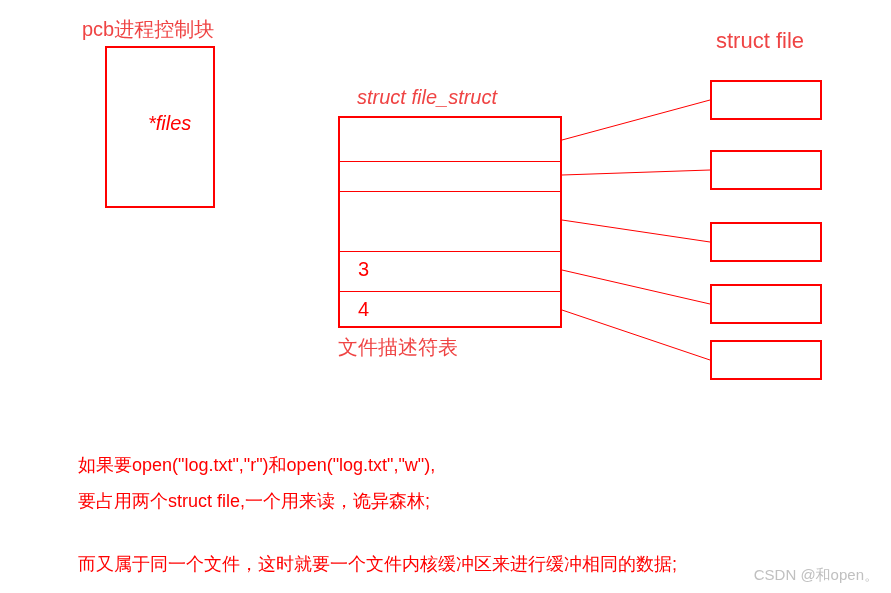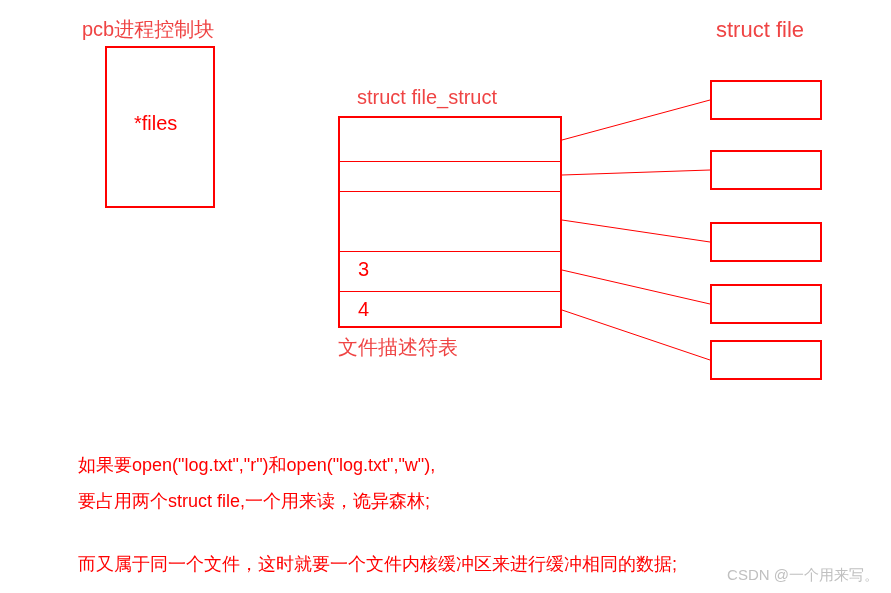--- a/index.html
+++ b/index.html
@@ -78,55 +78,55 @@
       color: #c0c0c0;
       font-size: 15px;
       font-family: Arial, "Microsoft YaHei", sans-serif;
     }
   </style>
 </head>
 <body>
 
 <div class="label" style="left:82px; top:16px; font-size:20px;">pcb进程控制块</div>
 <div class="box" style="left:105px; top:46px; width:110px; height:162px;"></div>
-<div class="inner-text" style="left:134px; top:112px; font-size:20px;">*files</div>
+<div class="inner-text" style="left:148px; top:112px; font-size:20px;font-style:italic;">*files</div>
 
-<div class="label" style="left:357px; top:86px; font-size:20px;">struct file_struct</div>
+<div class="label" style="left:357px; top:86px; font-size:20px;font-style:italic;">struct file_struct</div>
 <div class="table-box" style="left:338px; top:116px; width:224px; height:212px;">
   <div class="table-row" style="height:44px;">
     <span class="row-num"></span>
   </div>
   <div class="table-row" style="height:30px;">
     <span class="row-num"></span>
   </div>
   <div class="table-row" style="height:60px;">
     <span class="row-num"></span>
   </div>
   <div class="table-row" style="height:40px;">
     <span class="row-num">3</span>
   </div>
   <div class="table-row" style="height:38px;">
     <span class="row-num">4</span>
   </div>
 </div>
 <div class="label" style="left:338px; top:334px; font-size:20px;">文件描述符表</div>
 
-<div class="label" style="left:716px; top:17px; font-size:22px;">struct file</div>
+<div class="label" style="left:716px; top:28px; font-size:22px;">struct file</div>
 
 <div class="file-box" style="left:710px; top:80px;"></div>
 <div class="file-box" style="left:710px; top:150px;"></div>
 <div class="file-box" style="left:710px; top:222px;"></div>
 <div class="file-box" style="left:710px; top:284px;"></div>
 <div class="file-box" style="left:710px; top:340px;"></div>
 
 <svg class="lines">
   <line x1="562" y1="140" x2="710" y2="100" stroke="#ff0000" stroke-width="1"></line>
   <line x1="562" y1="175" x2="710" y2="170" stroke="#ff0000" stroke-width="1"></line>
   <line x1="562" y1="220" x2="710" y2="242" stroke="#ff0000" stroke-width="1"></line>
   <line x1="562" y1="270" x2="710" y2="304" stroke="#ff0000" stroke-width="1"></line>
   <line x1="562" y1="310" x2="710" y2="360" stroke="#ff0000" stroke-width="1"></line>
 </svg>
 
 <div class="explain" style="top:448px;">如果要open("log.txt","r")和open("log.txt","w"),</div>
 <div class="explain" style="top:484px;">要占用两个struct file,一个用来读，诡异森林;</div>
 <div class="explain" style="top:547px;">而又属于同一个文件，这时就要一个文件内核缓冲区来进行缓冲相同的数据;</div>
 
-<div class="watermark">CSDN @一个用来写。</div>
+<div class="watermark">CSDN @和open。</div>
 
 </body></html>

